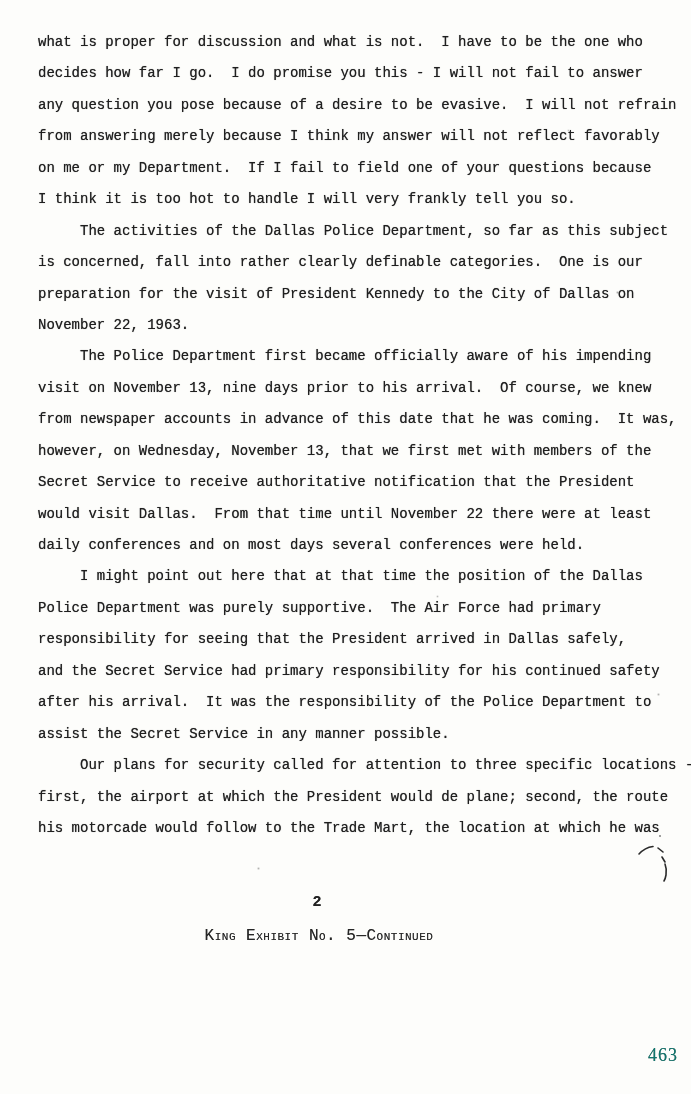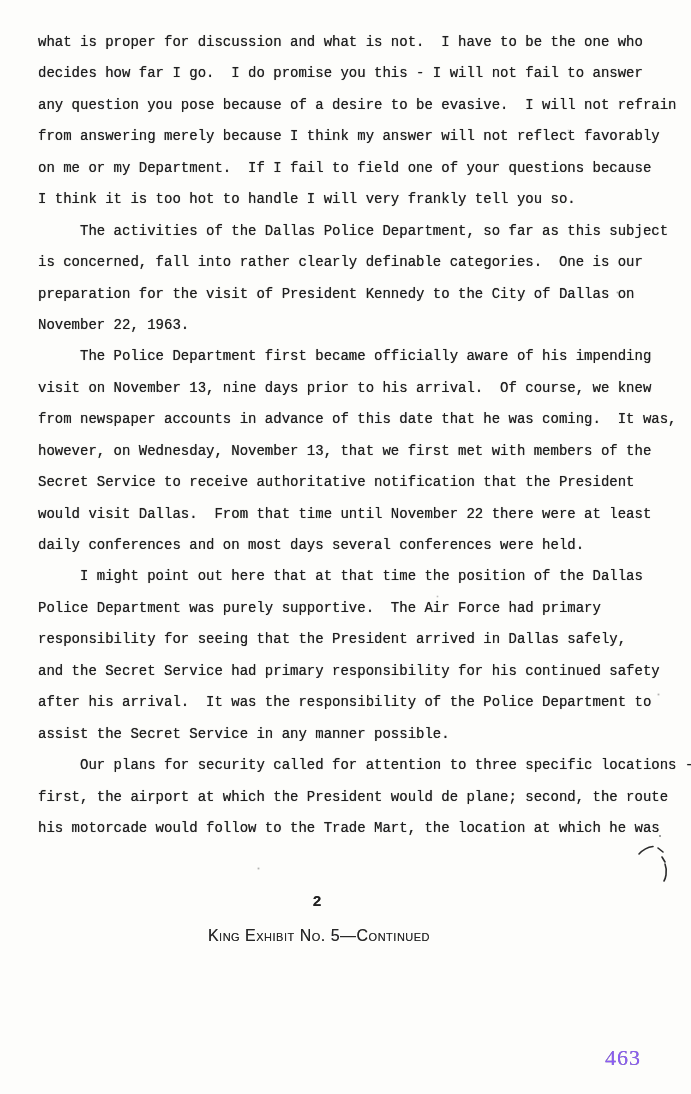--- a/index.html
+++ b/index.html
@@ -34,35 +34,35 @@
     font-weight: bold;
     color: #222;
     text-shadow: 0 0 0.6px rgba(25,25,25,0.7);
   }
   .exhibit {
     position: absolute;
     left: 0;
     top: 927px;
     width: 638px;
     text-align: center;
-    font-family: Liberation Sans, sans-serif;
+    font-family: Liberation Mono, monospace;
     font-variant: small-caps;
     font-size: 16px;
     letter-spacing: 0.5px;
     color: #262626;
     text-shadow: 0 0 0.5px rgba(30,30,30,0.6);
   }
   .folio {
     position: absolute;
-    left: 605px;
+    left: 648px;
     top: 1045px;
     font-family: "Liberation Serif", "DejaVu Serif", serif;
-    font-size: 22px;
+    font-size: 18px;
     letter-spacing: 1px;
-    color: #8b5cf6;
+    color: #0f766e;
     text-shadow: 0 0 0.5px rgba(30,30,30,0.6);
   }
   .pen-mark {
     position: absolute;
     left: 615px;
     top: 832px;
     width: 60px;
     height: 60px;
   }
   .specks {

